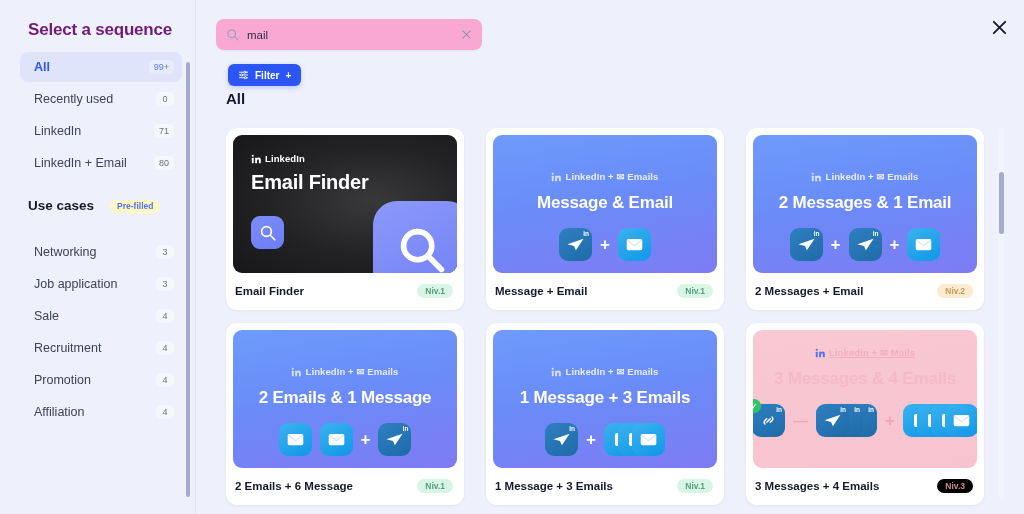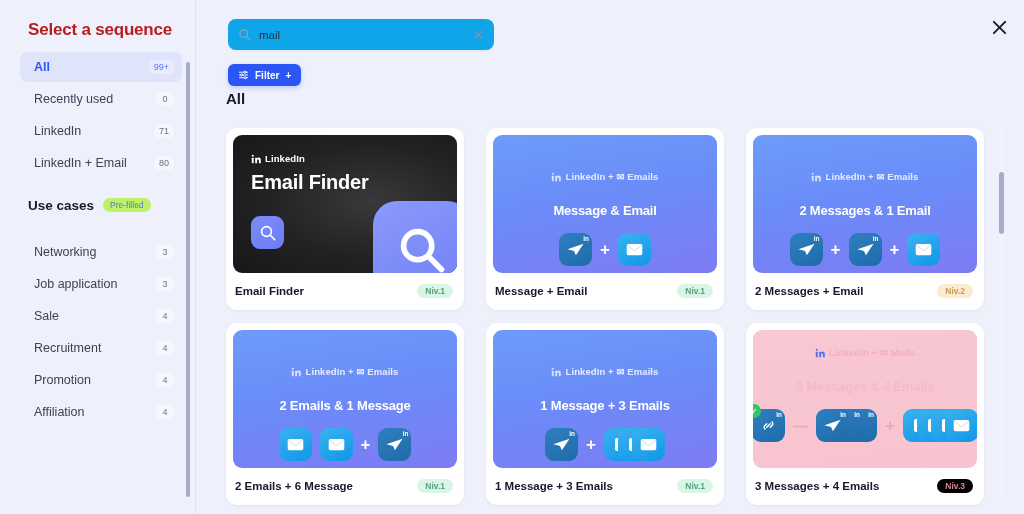--- a/index.html
+++ b/index.html
@@ -21,21 +21,21 @@
     width: 196px;
     height: 514px;
     background: #eef1fb;
     padding: 0;
     position: relative;
     flex: 0 0 196px;
   }
   .sidebar-title {
     font-size: 17px;
     font-weight: bold;
-    color: #b91c1c;
+    color: #701a75;
     padding: 20px 16px 0 28px;
     letter-spacing: -0.2px;
   }
   .nav-list { margin-top: 12px; }
   .nav-item {
     display: flex;
     align-items: center;
     justify-content: space-between;
     height: 30px;
     margin: 2px 14px 2px 20px;
@@ -56,36 +56,37 @@
     border-radius: 5px;
     padding: 2px 5px;
     min-width: 18px;
     text-align: center;
     line-height: 1.2;
   }
   .nav-item.active .nav-count { color: #5f79ef; background: #e8ecfd; }
 
   .section-head {
     display: flex;
-    align-items: flex-start;
-    gap: 9px;
+    align-items: flex-end;
+    gap: 16px;
     padding: 18px 0 6px 28px;
   }
   .section-head-title {
     font-size: 13.5px;
     font-weight: bold;
     color: #15192c;
   }
   .prefilled-badge {
     font-size: 8.5px;
     color: #5271f2;
-    background: #bef264;
+    background: #fef9c3;
     border-radius: 8px;
     padding: 2.5px 7px;
     line-height: 1;
+    font-weight: bold;
   }
 
   .sidebar-scroll {
     position: absolute;
     right: 6px; top: 62px;
     width: 4px; height: 435px;
     background: #a5abca;
     border-radius: 3px;
   }
   .sidebar-divider {
@@ -98,23 +99,23 @@
   
   .main {
     flex: 1;
     position: relative;
     height: 514px;
     background: #eef1fb;
     overflow: hidden;
   }
   .searchbar {
     position: absolute;
-    left: 32px; top: 19px;
+    left: 20px; top: 19px;
     width: 266px; height: 31px;
-    background: #0ea5e9;
+    background: #f9a8d4;
     border-radius: 8px;
     display: flex;
     align-items: center;
     padding: 0 10px;
     gap: 8px;
     box-shadow: 0 1px 2px rgba(30,40,90,0.05);
   }
   .search-input-text {
     flex: 1;
     font-size: 11.5px;
@@ -187,26 +188,26 @@
     margin-top: 17px;
     display: flex;
     align-items: center;
     gap: 4px;
     font-size: 9.5px;
     font-weight: bold;
     letter-spacing: .1px;
   }
   .card-art.dark .art-head { color: #ffffff; margin-top: 18px; }
   .card-art.blue .art-head { color: #e6ecff; margin-top: 36px; }
-  .card-art.pink .art-head { color: #f3aebf; }
+  .card-art.pink .art-head { color: #f3aebf; text-decoration: underline; }
   .art-title {
-    font-size: 13px;
+    font-size: 17px;
     font-weight: bold;
     color: #ffffff;
-    margin-top: 21px;
+    margin-top: 11px;
     text-align: center;
     letter-spacing: -0.2px;
   }
   .card-art.dark .art-title { font-size: 20px; margin-top: 7px; }
   .card-art.pink .art-title { color: #f5b9c7; }
 
   .art-icons {
     margin-top: 15px;
     display: flex;
     align-items: center;

